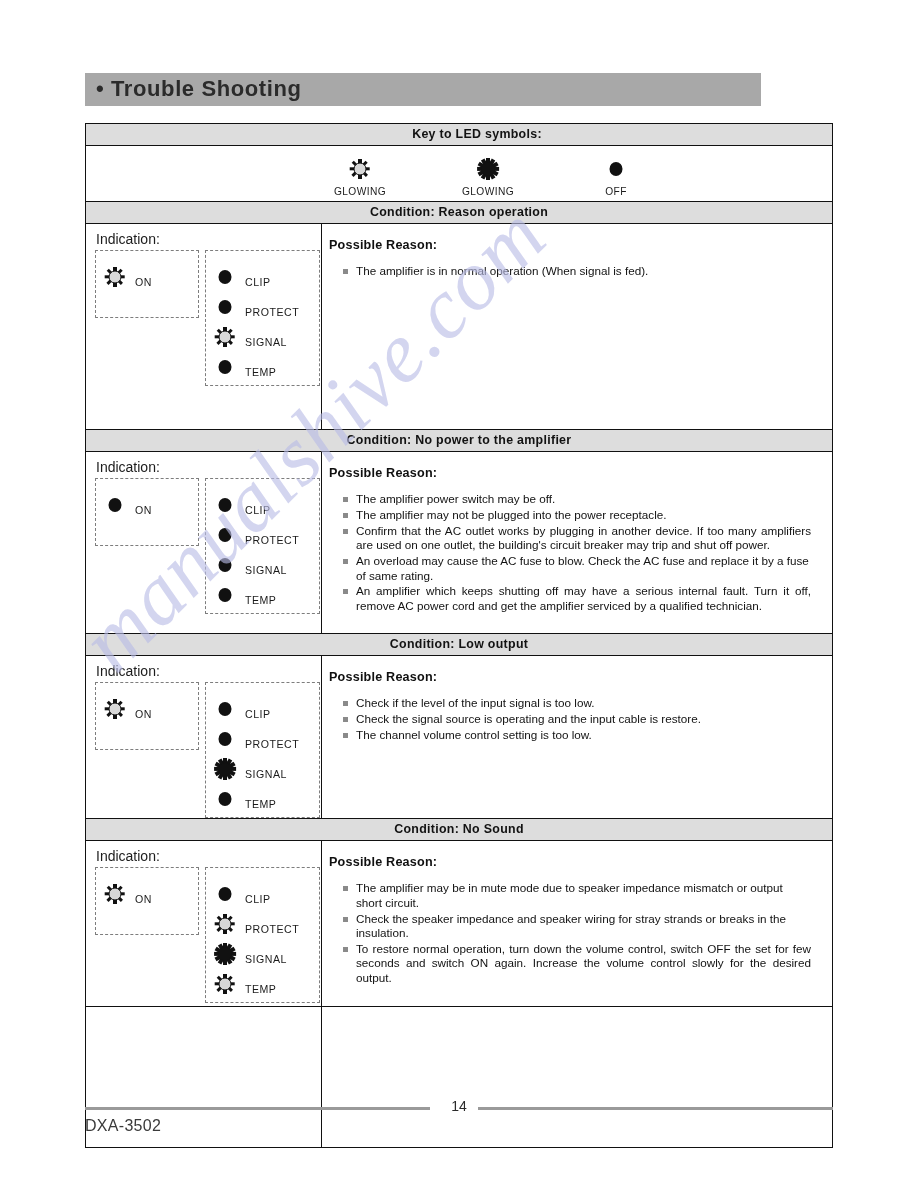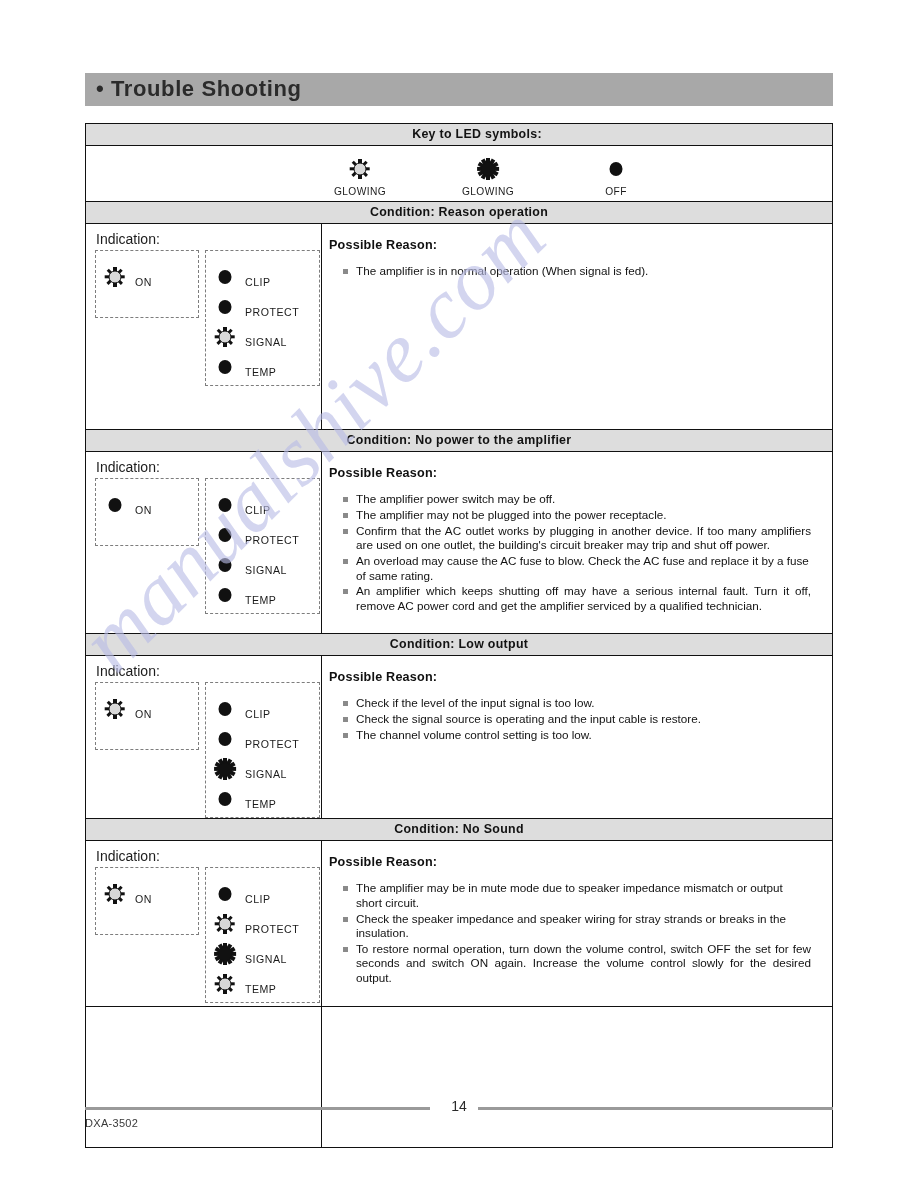--- a/index.html
+++ b/index.html
@@ -38,21 +38,21 @@
     transform: rotate(-45deg);
     transform-origin: left top;
     letter-spacing: 1px;
   }
 
   
   #page-title-bar {
     position: absolute;
     left: 85px;
     top: 73px;
-    width: 748px;
+    width: 676px;
     height: 33px;
     background: #a8a8a8;
     z-index: 2;
   }
   #page-title-bar .title-text {
     position: absolute;
     left: 11px;
     top: 50%;
     transform: translateY(-52%);
     font-size: 22px;
@@ -267,21 +267,21 @@
     left: 0; right: 0;
     top: 0;
     text-align: center;
     font-size: 14px;
     color: #2a2a2a;
   }
   #footer .model-code {
     position: absolute;
     left: 0;
     top: 19px;
-    font-size: 11px;
+    font-size: 16px;
     color: #3a3a3a;
     letter-spacing: .3px;
   }
 </style>
 </head>
 <body>
 
 <div id="watermark">
   <div class="wm-text">manualshive.com</div>
 </div>

